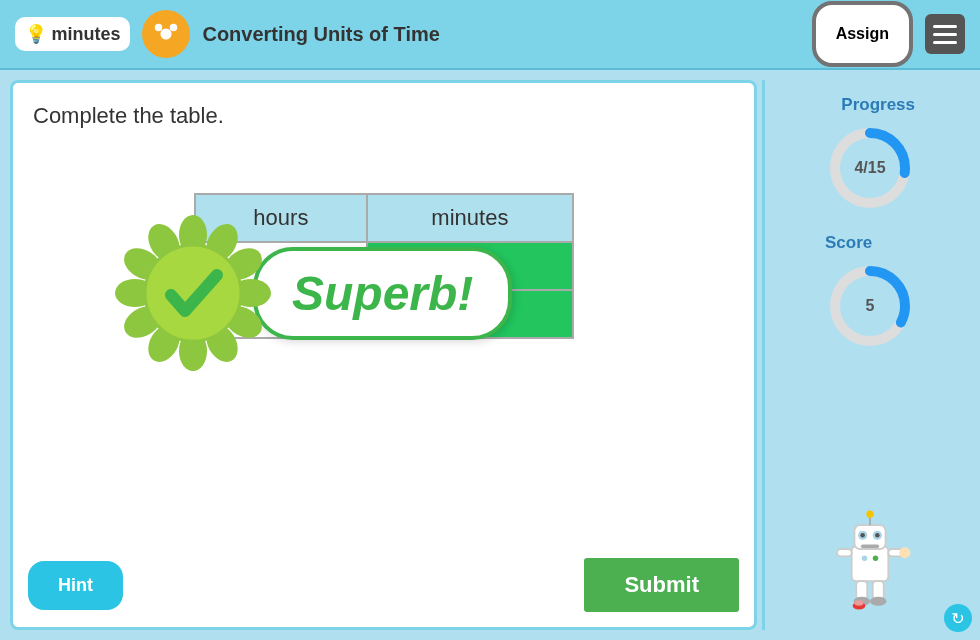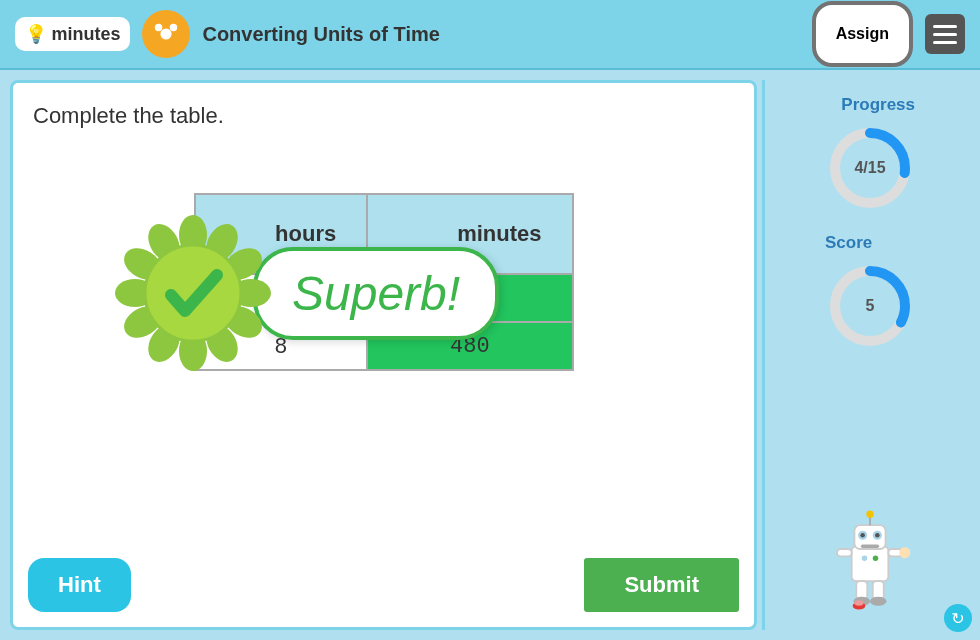--- a/index.html
+++ b/index.html
@@ -111,25 +111,25 @@
     .data-table {
       border-collapse: collapse;
       margin: 0 auto;
       width: 380px;
       position: relative;
       z-index: 1;
     }
     .data-table th {
       background: #aee0ee;
       border: 2px solid #aaa;
-      padding: 26px 30px;
+      padding: 10px 30px;
       font-size: 22px;
-      font-weight: bold;
+      font-weight: normal;
       color: #333;
-      text-align: right;
+      text-align: center;
     }
     .data-table td {
       border: 2px solid #aaa;
       padding: 10px 30px;
       font-size: 22px;
       text-align: center;
       color: #333;
       background: white;
     }
     .data-table td.answer-cell {
@@ -159,21 +159,21 @@
       position: absolute;
       width: 160px;
       height: 160px;
     }
     .superb-bubble {
       background: white;
       border: 4px solid #3cb54a;
       border-radius: 40px;
       padding: 15px 35px;
       font-size: 48px;
-      font-weight: normal;
+      font-weight: bold;
       color: #3cb54a;
       font-style: italic;
       white-space: nowrap;
       box-shadow: 2px 2px 8px rgba(0,0,0,0.15);
       margin-left: -20px;
     }
 
     
     .bottom-bar {
       position: absolute;
@@ -182,21 +182,21 @@
       right: 15px;
       display: flex;
       justify-content: space-between;
       align-items: center;
     }
     .hint-btn {
       background: #2bc4e4;
       border: none;
       border-radius: 16px;
       padding: 14px 30px;
-      font-size: 22px;
+      font-size: 18px;
       font-weight: bold;
       color: white;
       cursor: pointer;
     }
     .submit-btn {
       background: #4caf50;
       border: none;
       border-radius: 3px;
       padding: 14px 40px;
       font-size: 22px;

